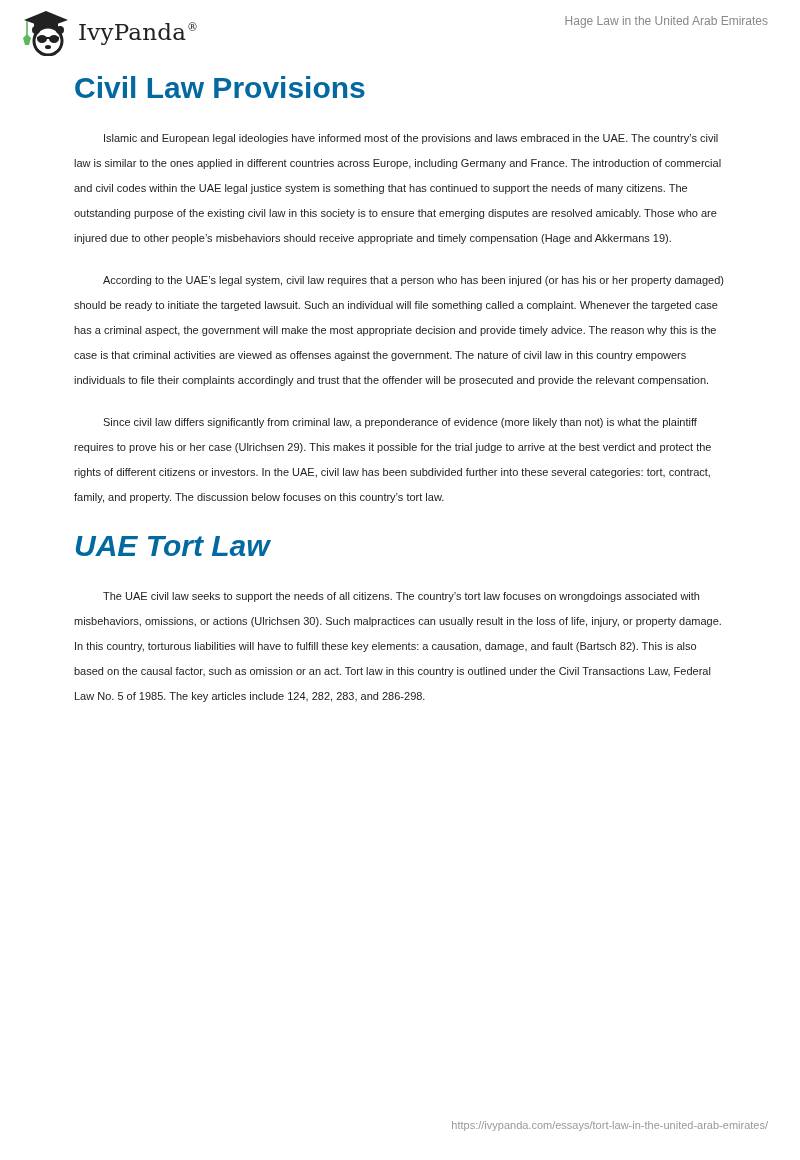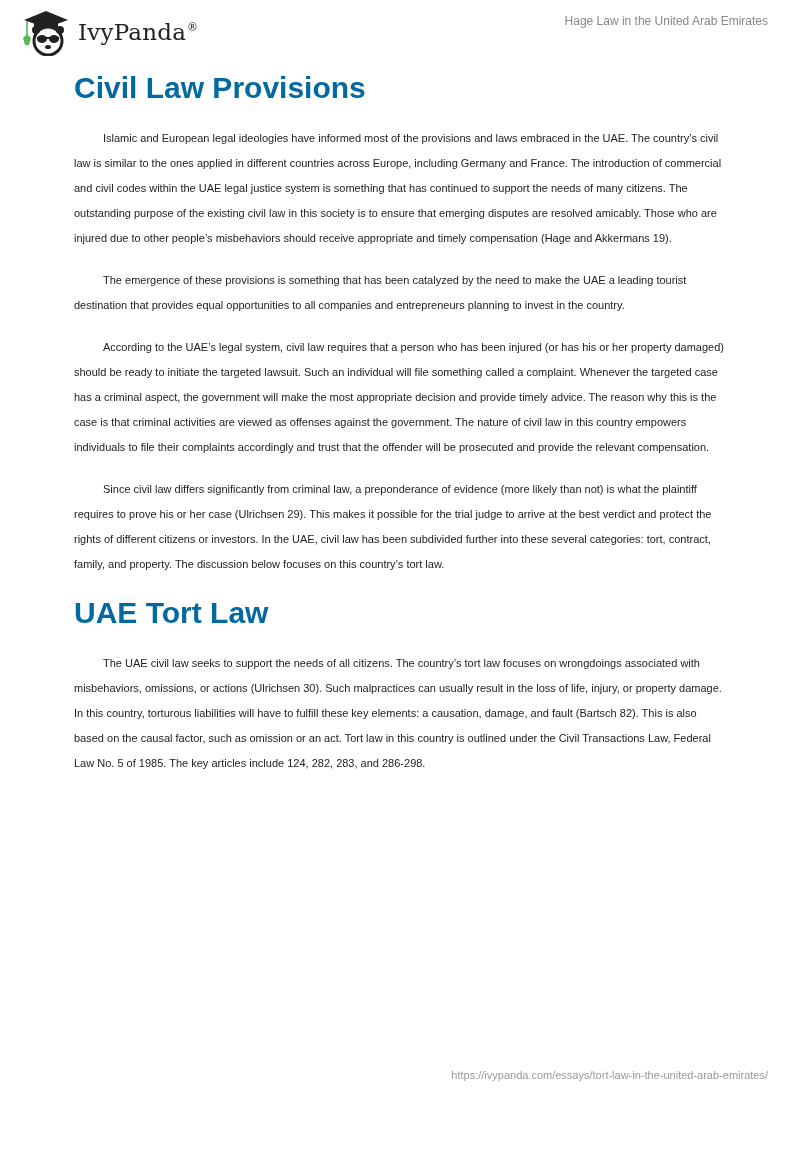--- a/index.html
+++ b/index.html
@@ -9,22 +9,22 @@
   .logo { position: absolute; left: 18px; top: 8px; display: flex; align-items: center; }
   .logo-mark { width: 56px; height: 48px; }
   .logo-text { font-family: "DejaVu Serif", serif; font-weight: normal; font-size: 23px; color: #222; margin-left: 4px; letter-spacing: 0.2px; }
   .logo-reg { font-size: 11px; vertical-align: super; margin-left: 1px; }
   .doc-title { position: absolute; right: 32px; top: 14px; font-size: 12px; color: #888888; }
   .content { position: absolute; left: 74px; top: 70px; width: 650px; }
   h1 { font-size: 30px; font-weight: bold; margin: 0; line-height: 36px; color: #0369a1; }
   p { margin: 0; font-size: 11px; line-height: 25px; text-indent: 29px; color: #222; }
   .s1 { margin-top: 20px; }
   .gap { margin-top: 17px; }
-  .h2 { margin-top: 18px; }
-  .footer-url { position: absolute; right: 32px; top: 1069px; font-size: 11px; color: #999999; }
+  .h2 { margin-top: 18px; font-style: italic; }
+  .footer-url { position: absolute; right: 32px; top: 1119px; font-size: 11px; color: #999999; }
 </style>
 </head>
 <body>
 
 <div class="header">
   <div class="logo">
     <svg class="logo-mark" viewBox="0 0 56 48">
       <polygon points="6,12 28,3 50,12 28,20" fill="#222"></polygon>
       <rect x="16" y="14" width="24" height="6" fill="#222"></rect>
       <line x1="9" y1="13" x2="9" y2="30" stroke="#4caf50" stroke-width="1.5"></line>
@@ -38,20 +38,19 @@
       <circle cx="42" cy="22" r="4" fill="#222"></circle>
     </svg>
     <span class="logo-text"><span>IvyPanda</span><span class="logo-reg">®</span></span>
   </div>
   <div class="doc-title">Hage Law in the United Arab Emirates</div>
 </div>
 
 <div class="content">
   <h1>Civil Law Provisions</h1>
   <p class="s1">Islamic and European legal ideologies have informed most of the provisions and laws embraced in the UAE. The country’s civil law is similar to the ones applied in different countries across Europe, including Germany and France. The introduction of commercial and civil codes within the UAE legal justice system is something that has continued to support the needs of many citizens. The outstanding purpose of the existing civil law in this society is to ensure that emerging disputes are resolved amicably. Those who are injured due to other people’s misbehaviors should receive appropriate and timely compensation (Hage and Akkermans 19).</p>
-  <p class="gap">The emergence of these provisions is something that has been catalyzed by the need to make the UAE a leading tourist destination that provides equal opportunities to all companies and entrepreneurs planning to invest in the country.</p>
   <p class="gap">According to the UAE’s legal system, civil law requires that a person who has been injured (or has his or her property damaged) should be ready to initiate the targeted lawsuit. Such an individual will file something called a complaint. Whenever the targeted case has a criminal aspect, the government will make the most appropriate decision and provide timely advice. The reason why this is the case is that criminal activities are viewed as offenses against the government. The nature of civil law in this country empowers individuals to file their complaints accordingly and trust that the offender will be prosecuted and provide the relevant compensation.</p>
   <p class="gap">Since civil law differs significantly from criminal law, a preponderance of evidence (more likely than not) is what the plaintiff requires to prove his or her case (Ulrichsen 29). This makes it possible for the trial judge to arrive at the best verdict and protect the rights of different citizens or investors. In the UAE, civil law has been subdivided further into these several categories: tort, contract, family, and property. The discussion below focuses on this country’s tort law.</p>
   <h1 class="h2">UAE Tort Law</h1>
   <p class="s1">The UAE civil law seeks to support the needs of all citizens. The country’s tort law focuses on wrongdoings associated with misbehaviors, omissions, or actions (Ulrichsen 30). Such malpractices can usually result in the loss of life, injury, or property damage. In this country, torturous liabilities will have to fulfill these key elements: a causation, damage, and fault (Bartsch 82). This is also based on the causal factor, such as omission or an act. Tort law in this country is outlined under the Civil Transactions Law, Federal Law No. 5 of 1985. The key articles include 124, 282, 283, and 286-298.</p>
 </div>
 
 <div class="footer-url">https://ivypanda.com/essays/tort-law-in-the-united-arab-emirates/</div>
 
 </body></html>

